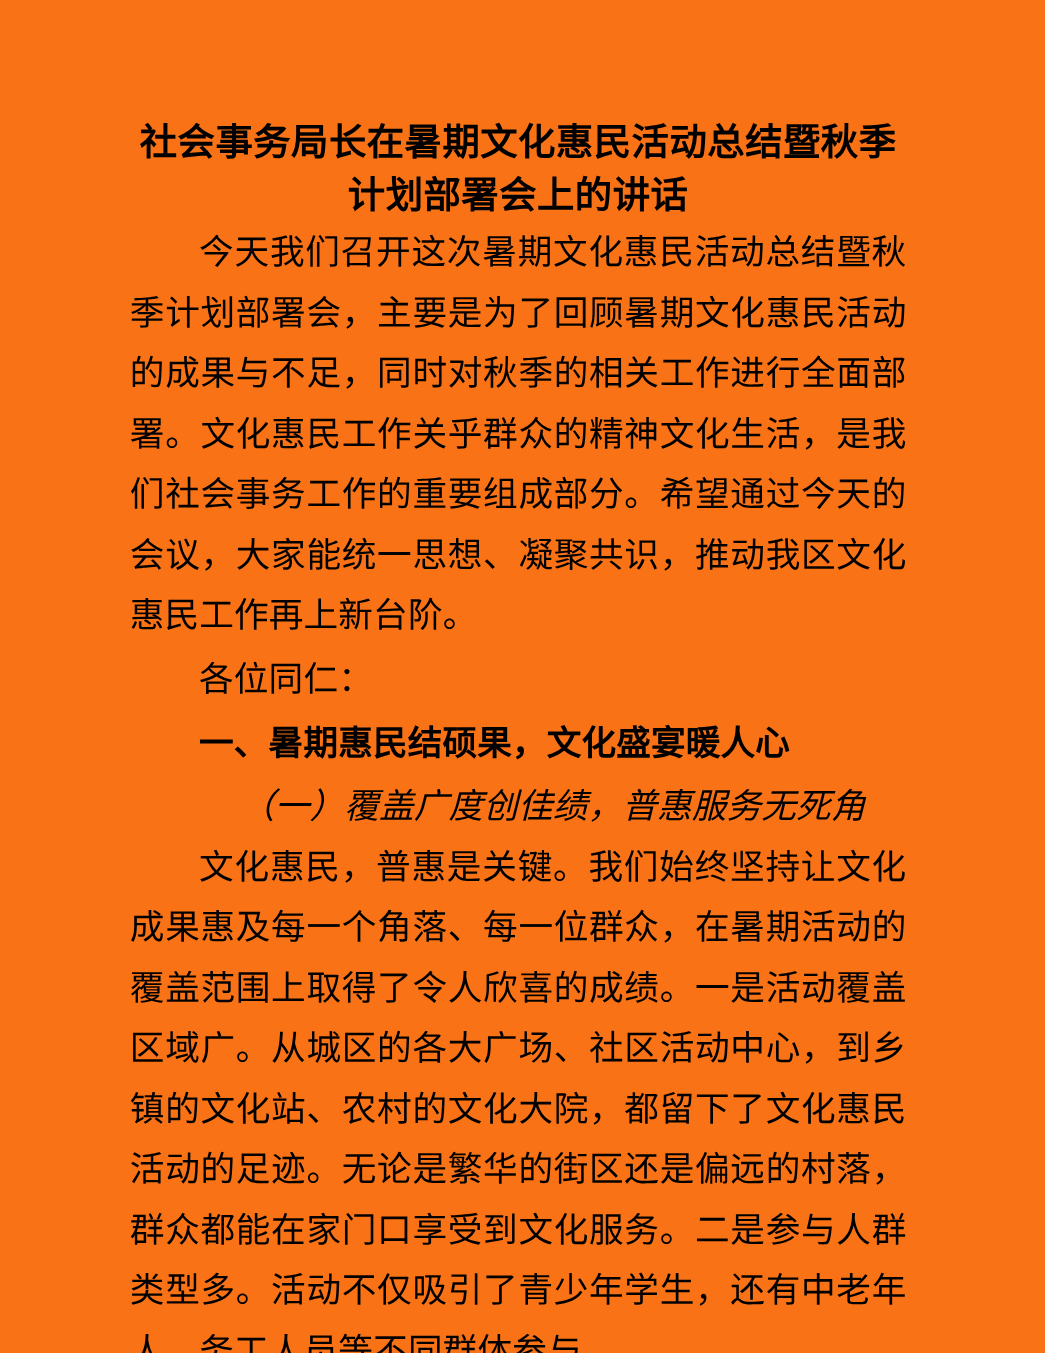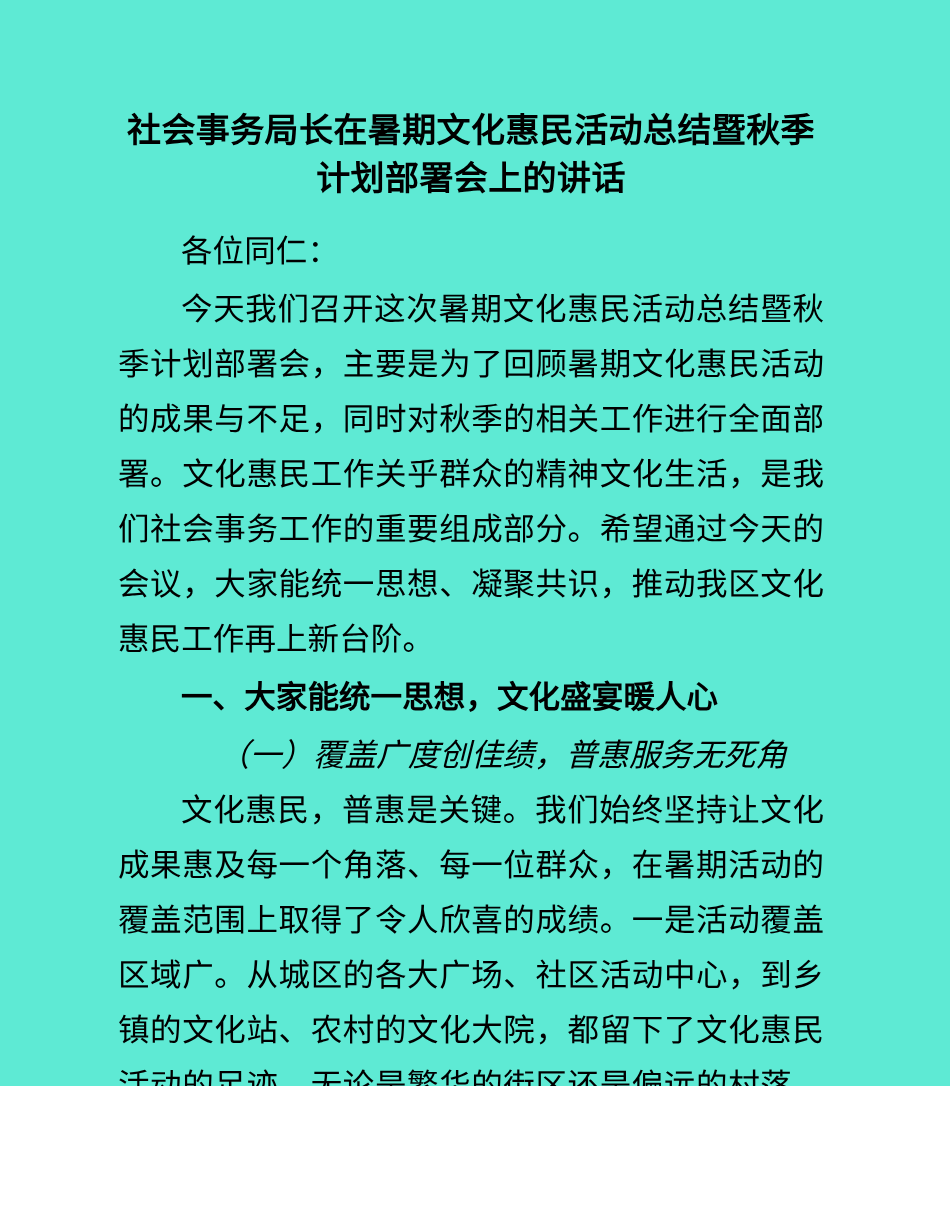--- a/index.html
+++ b/index.html
@@ -5,22 +5,22 @@
 <style>
   html, body {
     margin: 0;
     padding: 0;
     background: #ffffff;
   }
 
   .page {
     position: relative;
     width: 950px;
-    height: 1086px;
-    background: #5eead4;
+    height: 1230px;
+    background: #f97316;
     margin: 0 auto;
     overflow: hidden;
     box-sizing: border-box;
   }
 
   .doc-body {
     position: absolute;
     left: 118px;
     top: 0;
     width: 706px;
@@ -98,25 +98,25 @@
   }
 </style>
 </head>
 <body>
 
 <div class="page">
   <div class="doc-body">
 
     <h1 class="doc-title">社会事务局长在暑期文化惠民活动总结暨秋季计划部署会上的讲话</h1>
 
+    <p class="para">今天我们召开这次暑期文化惠民活动总结暨秋季计划部署会，主要是为了回顾暑期文化惠民活动的成果与不足，同时对秋季的相关工作进行全面部署。文化惠民工作关乎群众的精神文化生活，是我们社会事务工作的重要组成部分。希望通过今天的会议，大家能统一思想、凝聚共识，推动我区文化惠民工作再上新台阶。</p>
+
     <p class="para salutation first-after-title">各位同仁：</p>
 
-    <p class="para">今天我们召开这次暑期文化惠民活动总结暨秋季计划部署会，主要是为了回顾暑期文化惠民活动的成果与不足，同时对秋季的相关工作进行全面部署。文化惠民工作关乎群众的精神文化生活，是我们社会事务工作的重要组成部分。希望通过今天的会议，大家能统一思想、凝聚共识，推动我区文化惠民工作再上新台阶。</p>
-
-    <p class="heading-1">一、大家能统一思想，文化盛宴暖人心</p>
+    <p class="heading-1">一、暑期惠民结硕果，文化盛宴暖人心</p>
 
 
     <p class="heading-2">（一）覆盖广度创佳绩，普惠服务无死角</p>
 
     <p class="para">文化惠民，普惠是关键。我们始终坚持让文化成果惠及每一个角落、每一位群众，在暑期活动的覆盖范围上取得了令人欣喜的成绩。一是活动覆盖区域广。从城区的各大广场、社区活动中心，到乡镇的文化站、农村的文化大院，都留下了文化惠民活动的足迹。无论是繁华的街区还是偏远的村落，群众都能在家门口享受到文化服务。二是参与人群类型多。活动不仅吸引了青少年学生，还有中老年人、务工人员等不同群体参与。</p>
 
   </div>
 </div>
 
 </body></html>

